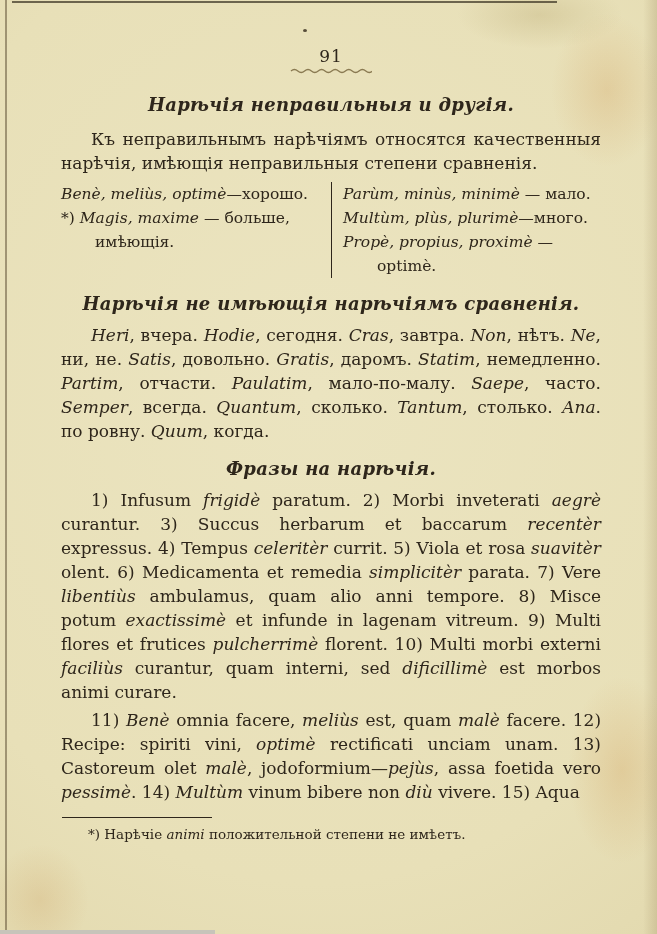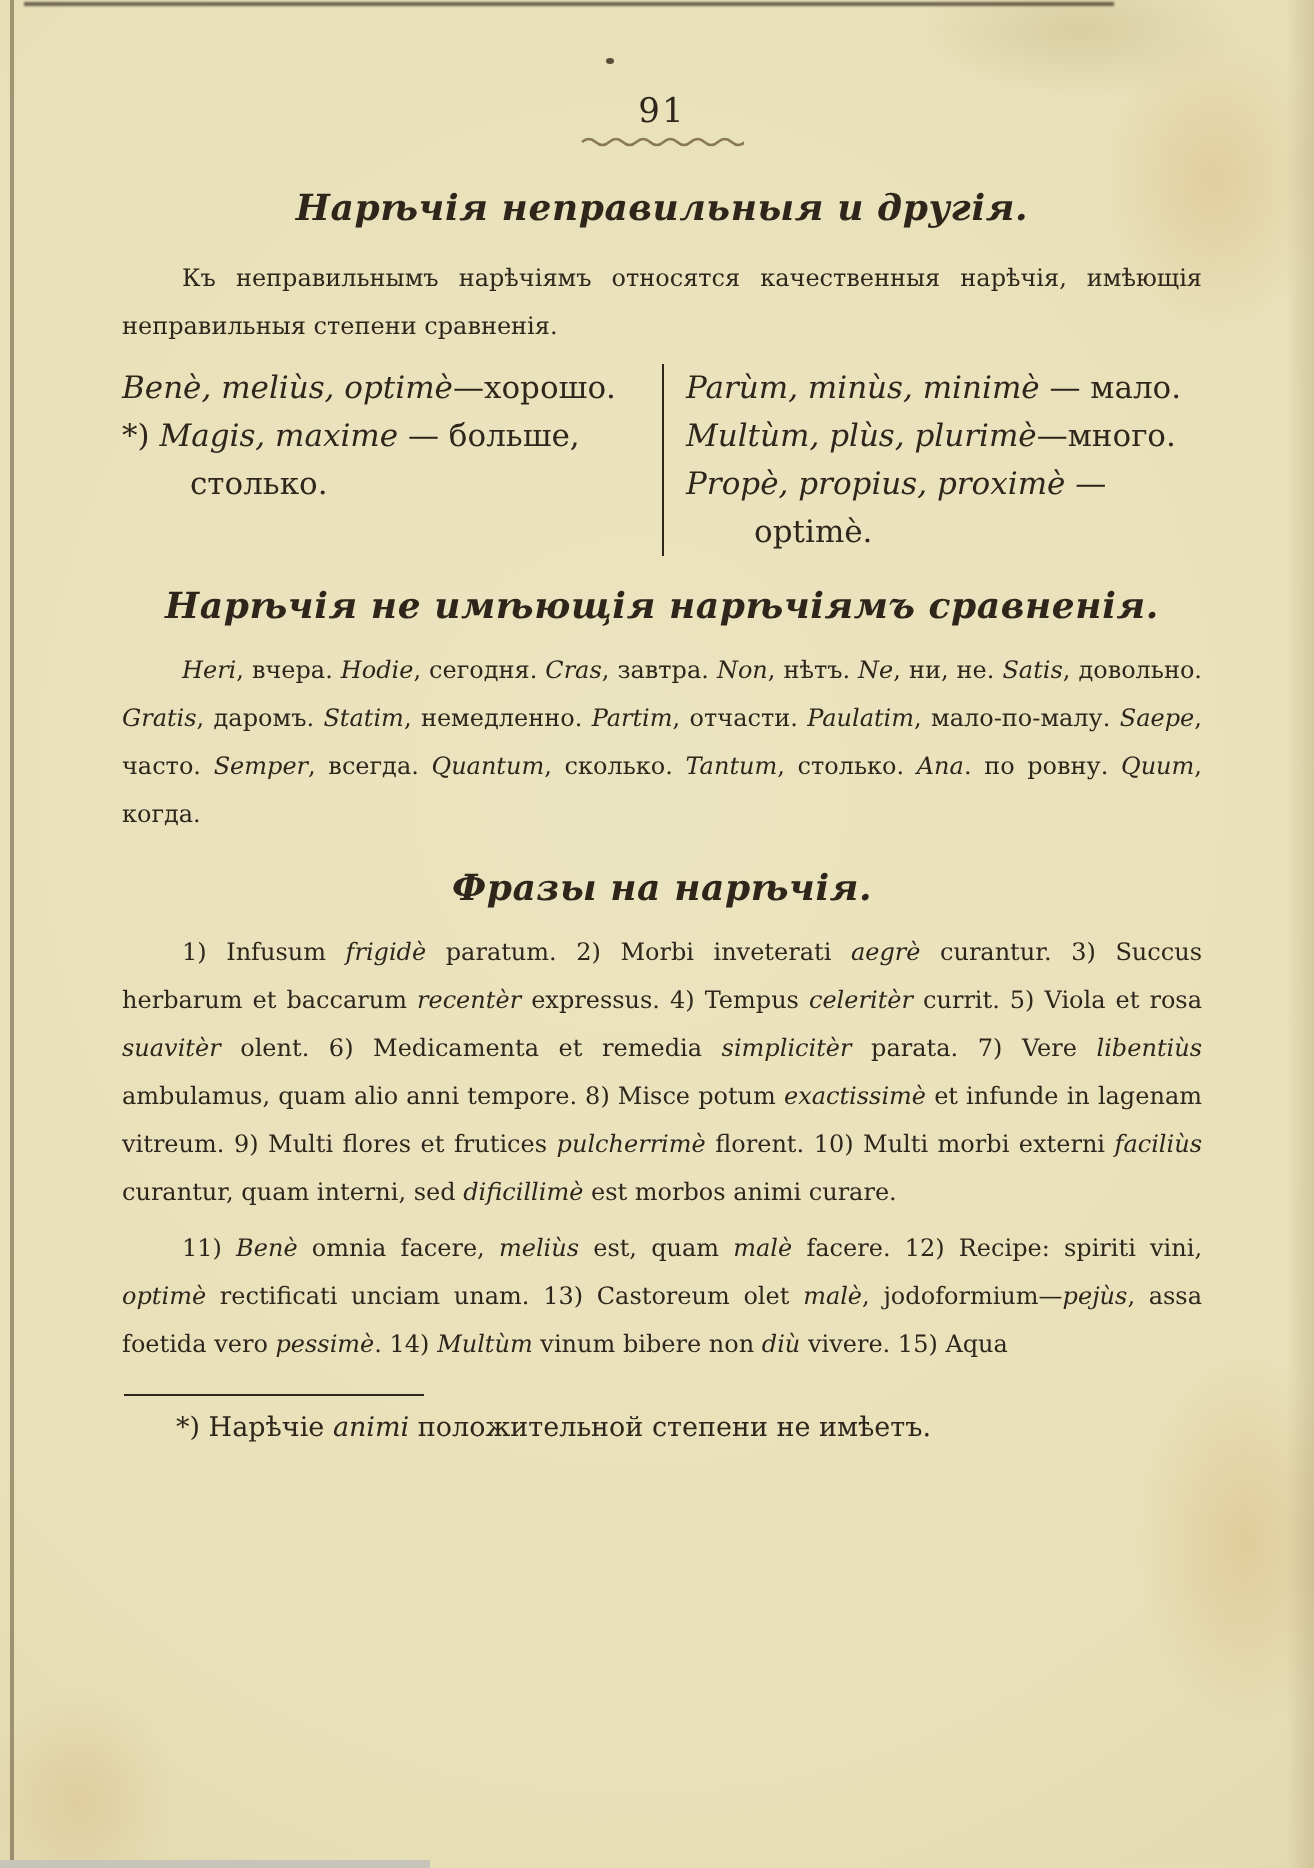--- a/index.html
+++ b/index.html
@@ -37,21 +37,21 @@
 
   .pagenum{ text-align:center;font-size:17px;letter-spacing:1px;}
   .squiggle{display:block;margin:1px auto 0;}
 
   .sect-title{font-weight:bold;text-align:center;font-size:18px;
     letter-spacing:.3px;margin:0;font-style:italic;}
   .t1{margin:20px 0 12px;}
   .t2{margin:15px 0 9px;}
   .t3{margin:15px 0 9px;}
 
-  p.body{margin:0;font-size:12px;line-height:24px;
+  p.body{margin:0;font-size:17px;line-height:24px;
     text-align:justify;text-indent:30px;}
   p.body + p.body{margin-top:4px;}
 
   .compare{display:flex;margin:7px 0 2px;font-size:15.5px;line-height:24px;}
   .compare .col{width:50%;box-sizing:border-box;}
   .compare .col.left{padding-right:9px;}
   .compare .col.right{border-left:1.5px solid #2e261b;padding-left:11px;}
   .entry{padding-left:34px;text-indent:-34px;}
 
   i{font-style:italic;}
@@ -81,21 +81,21 @@
       <path d="M1 4 q3.4 -3 6.8 0 t6.8 0 t6.8 0 t6.8 0 t6.8 0 t6.8 0 t6.8 0 t6.8 0 t6.8 0 t6.8 0 t6.8 0 t6.8 0" fill="none" stroke="#8a7a52" stroke-width="1.3"></path>
     </svg>
 
     <h2 class="sect-title t1">Нарѣчія неправильныя и другія.</h2>
 
     <p class="body"><span>Къ неправильнымъ нарѣчіямъ относятся качественныя нарѣчія, имѣющія неправильныя степени сравненія.</span></p>
 
     <div class="compare">
       <div class="col left">
         <div class="entry"><i>Benè, meliùs, optimè</i><span>—хорошо.</span></div>
-        <div class="entry"><span>*) </span><i>Magis, maxime</i><span> — больше,</span><br><span>столько.</span></div>
+        <div class="entry"><span>*) </span><i>Magis, maxime</i><span> — больше,</span><br><span>имѣющія.</span></div>
       </div>
       <div class="col right">
         <div class="entry"><i>Parùm, minùs, minimè</i><span> — мало.</span></div>
         <div class="entry"><i>Multùm, plùs, plurimè</i><span>—много.</span></div>
         <div class="entry"><i>Propè, propius, proximè</i><span> —</span><br><span>optimè.</span></div>
       </div>
     </div>
 
     <h2 class="sect-title t2">Нарѣчія не имѣющія нарѣчіямъ сравненія.</h2>
 

